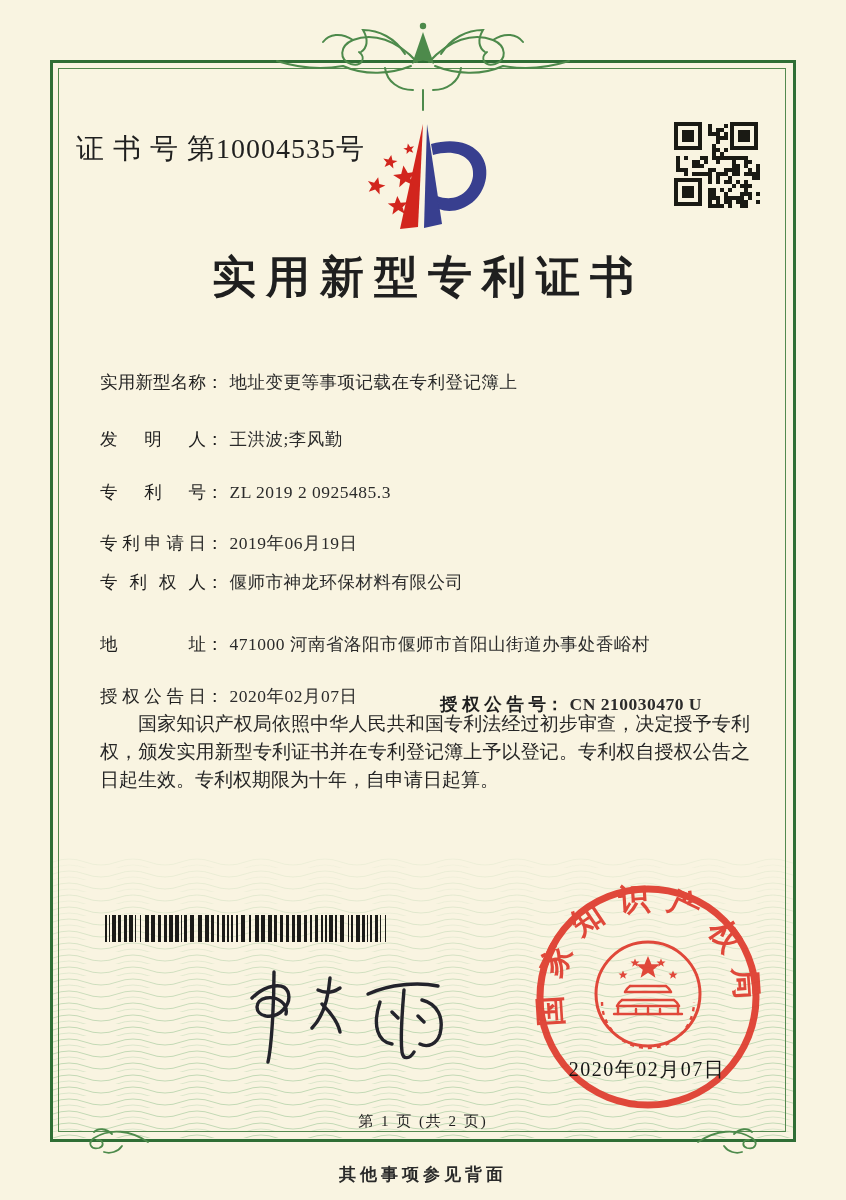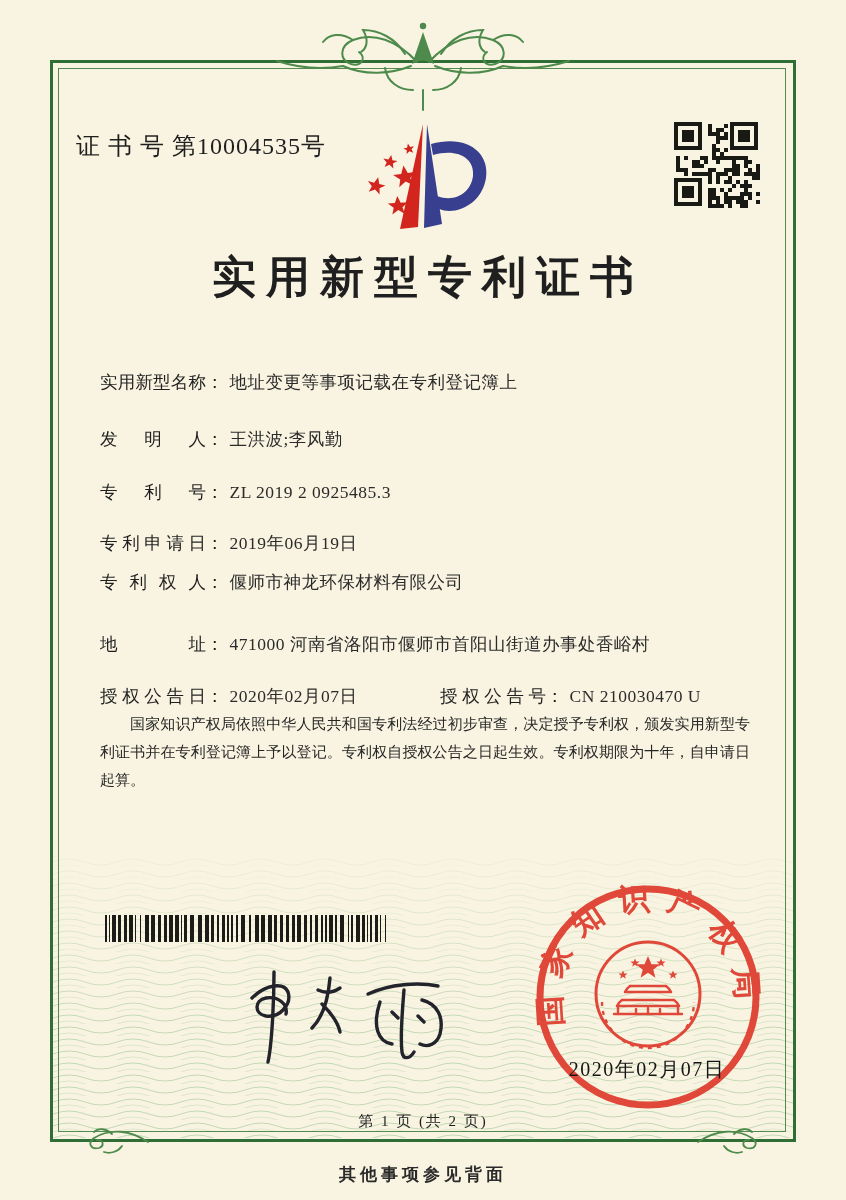--- a/index.html
+++ b/index.html
@@ -14,34 +14,34 @@
   .frame-inner{position:absolute;left:58px;top:68px;width:726px;height:1062px;border:1px solid #54894f;}
   
   .ornament-top{position:absolute;left:253px;top:10px;width:340px;height:104px;}
   .flourish{position:absolute;width:62px;height:30px;}
   .flourish.left{left:88px;top:1126px;}
   .flourish.right{left:696px;top:1126px;transform:scaleX(-1);}
   
   .waves{position:absolute;left:53px;top:856px;width:740px;height:282px;opacity:.8;
     -webkit-mask-image:linear-gradient(to bottom,rgba(0,0,0,.18),#000 60%);
     mask-image:linear-gradient(to bottom,rgba(0,0,0,.18),#000 60%);}
-  .cert-no{position:absolute;left:76px;top:130px;font-size:24px;letter-spacing:1px;}
+  .cert-no{position:absolute;left:76px;top:130px;font-size:28px;letter-spacing:1px;}
   .logo{position:absolute;left:352px;top:110px;width:162px;height:128px;}
   .qr{position:absolute;left:674px;top:122px;width:88px;height:88px;}
   .title{position:absolute;left:0;right:0;top:248px;text-align:center;
     font-size:44px;font-weight:700;letter-spacing:10px;text-indent:10px;}
   
   .fields{position:absolute;left:100px;top:370px;width:660px;font-size:17.5px;}
   .frow{position:absolute;left:0;white-space:nowrap;}
   .flabel{display:inline-block;width:106px;text-align:justify;text-align-last:justify;vertical-align:bottom;}
   .fcolon{display:inline-block;}
   .fval{margin-left:6px;letter-spacing:.5px;color:#2b2b2b;}
-  .fgroup2{position:absolute;left:340px;top:0;white-space:nowrap;}
-  
-  .body-text{position:absolute;left:100px;top:710px;width:650px;font-size:15px;
+  .fgroup2{position:absolute;left:340px;top:8px;white-space:nowrap;font-weight:bold;}
+  
+  .body-text{position:absolute;left:100px;top:710px;width:650px;font-size:19px;
     line-height:28px;text-align:justify;color:#262626;}
   .body-text p{margin:0;text-indent:2em;}
   
   .barcode{position:absolute;left:105px;top:915px;width:384px;height:27px;display:flex;align-items:stretch;}
   .barcode .bar{background:#1b1b18;height:100%;flex:0 0 auto;}
   
   .officer{position:absolute;left:112px;top:986px;font-size:18px;letter-spacing:2px;line-height:42px;}
   .signature{position:absolute;left:222px;top:960px;width:260px;height:112px;}
   
   .seal{position:absolute;left:523px;top:872px;width:250px;height:250px;opacity:.93;}

